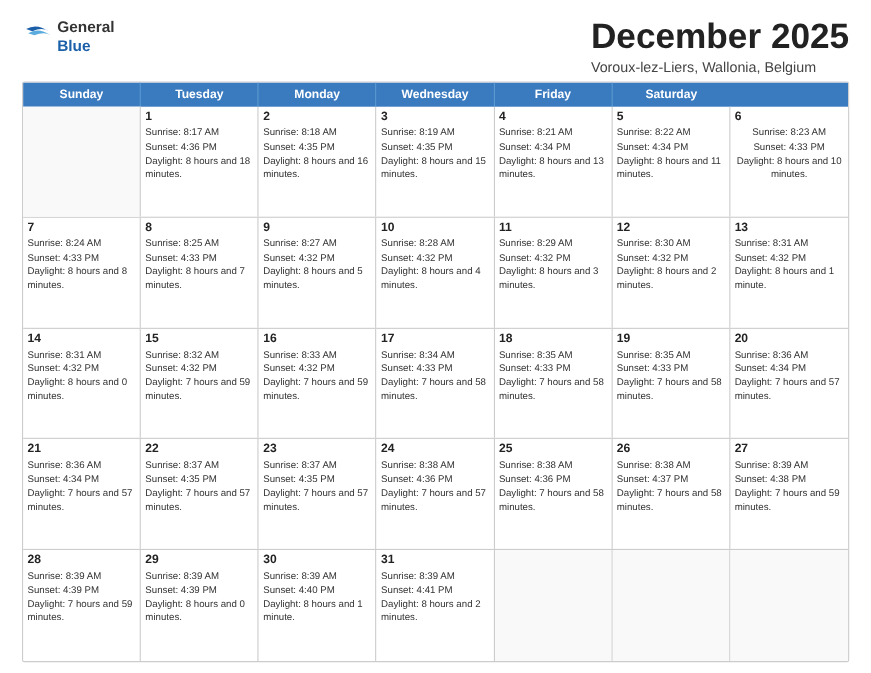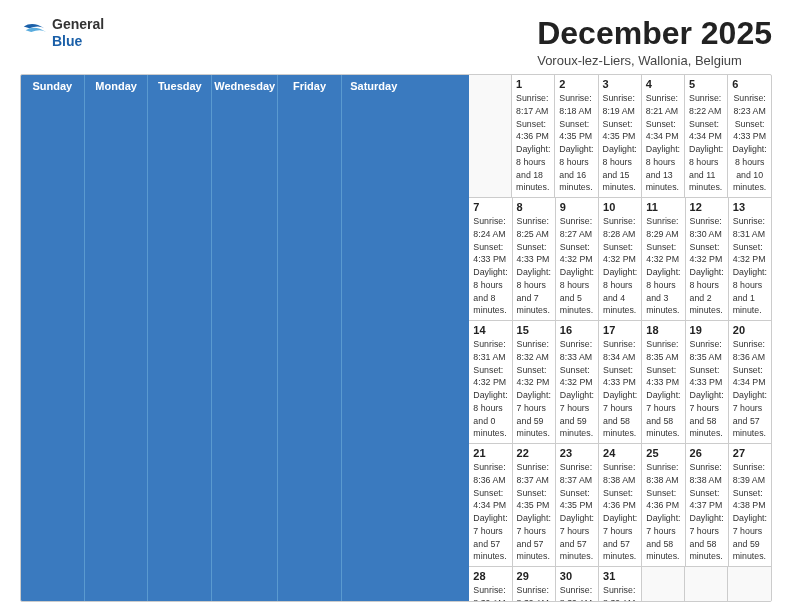--- a/index.html
+++ b/index.html
@@ -52,21 +52,21 @@
       font-size: 13px;
       color: #444;
       margin-top: 2px;
     }
     .calendar {
       flex: 1;
       border: 1px solid #ccc;
       border-radius: 2px;
       overflow: hidden;
       display: flex;
-      flex-direction: row;
+      flex-direction: column;
     }
     .cal-header {
       display: grid;
       grid-template-columns: repeat(7, 1fr);
       background: #3a7abf;
     }
     .cal-header-cell {
       color: #fff;
       font-size: 11px;
       font-weight: bold;
@@ -125,22 +125,22 @@
     </div>
     <div class="title-block">
       <div class="month-year">December 2025</div>
       <div class="location">Voroux-lez-Liers, Wallonia, Belgium</div>
     </div>
   </div>
 
   <div class="calendar">
     <div class="cal-header">
     <div class="cal-header-cell">Sunday</div>
+        <div class="cal-header-cell">Tuesday</div>
         <div class="cal-header-cell">Monday</div>
-        <div class="cal-header-cell">Tuesday</div>
         <div class="cal-header-cell">Wednesday</div>
         <div class="cal-header-cell">Friday</div>
         <div class="cal-header-cell">Saturday</div>
       </div>
     <div class="cal-body">
     <div class="cal-row">
           <div class="cal-cell empty"></div>
           <div class="cal-cell">
             <div class="day-number">1</div>
             <div class="sun-info" style="white-space: pre-line;">Sunrise: 8:17 AM

